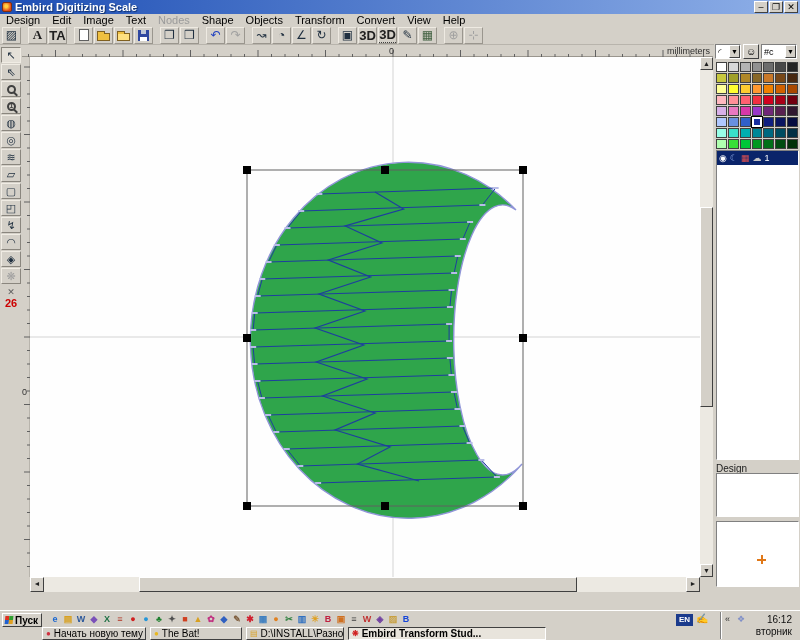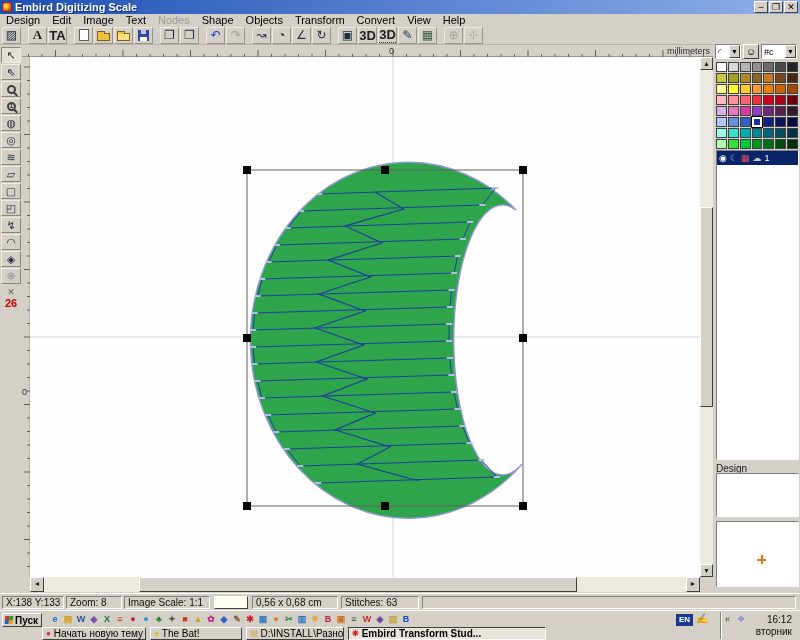--- a/index.html
+++ b/index.html
@@ -542,29 +542,20 @@
           <span>1</span>
         </div>
       </div>
     <div id="parts-label">Design</div>
     <div id="parts-box"></div>
     <div id="preview-box">
       <span id="preview-cross"></span>
     </div>
   </div>
 
-  <div id="statusbar">
-    <span class="st-field" style="left:2px;width:62px">X:138  Y:133</span>
-    <span class="st-field" style="left:66px;width:56px">Zoom: 8</span>
-    <span class="st-field" style="left:124px;width:86px">Image Scale: 1:1</span>
-    <span id="st-swatch" style="left:214px;width:34px"></span>
-    <span class="st-field" style="left:252px;width:86px">0,56 x 0,68 cm</span>
-    <span class="st-field" style="left:341px;width:78px">Stitches: 63</span>
-    <span class="st-field" style="left:422px;width:374px"></span>
-  </div>
 
   <div id="taskbar">
     <div id="start-btn">
       <span class="winflag">
           <i></i>
           <i></i>
           <i></i>
           <i></i>
         </span>
       <span class="lbl">Пуск</span>

